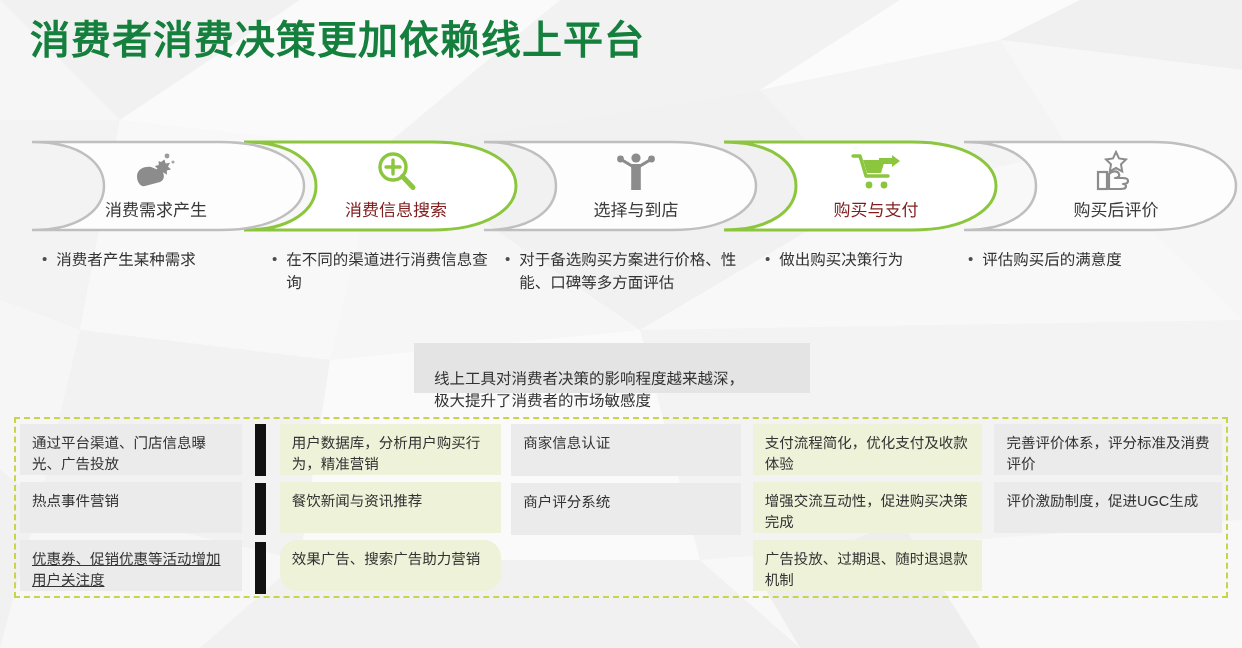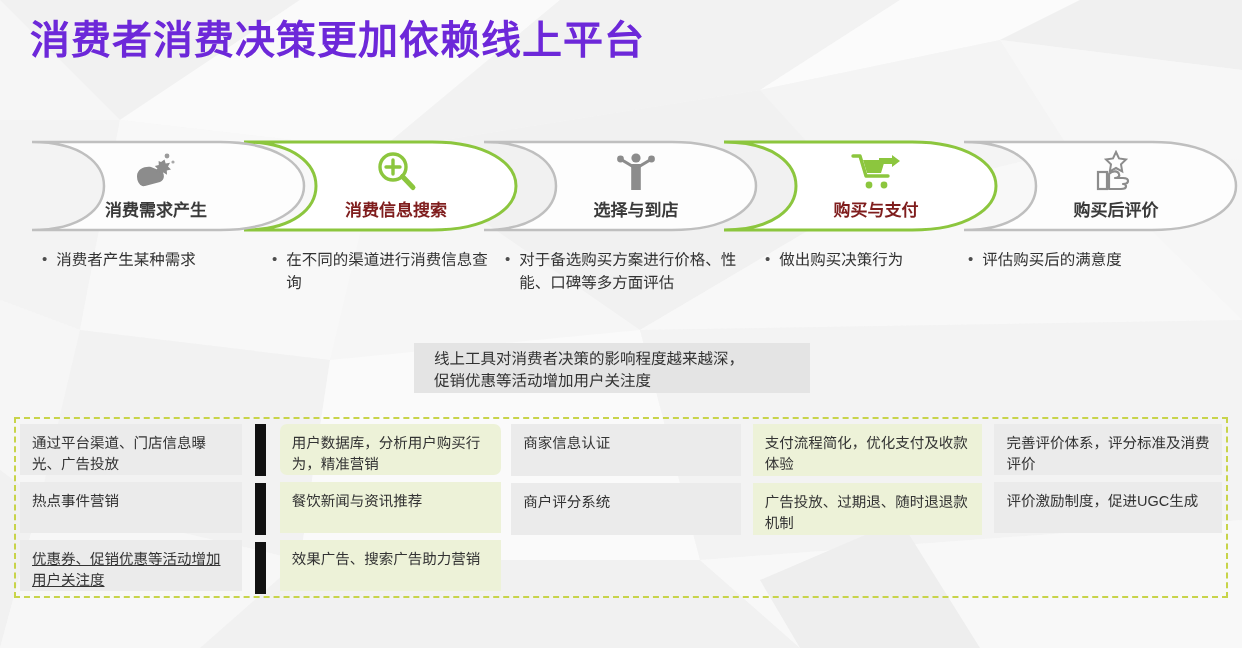--- a/index.html
+++ b/index.html
@@ -24,35 +24,34 @@
     pointer-events: none;
   }
 
   
   #slide-title {
     position: absolute;
     left: 30px;
     top: 8px;
     font-size: 40px;
     font-weight: bold;
-    color: #6d28d9;
+    color: #15803d;
     letter-spacing: 1px;
     z-index: 5;
     white-space: nowrap;
   }
 
   
   #process-flow {
     position: absolute;
     left: 0;
     top: 136px;
     width: 1242px;
     height: 100px;
     z-index: 4;
-    font-weight: bold;
   }
   .chev-svg {
     position: absolute;
     left: 0;
     top: 0;
     width: 1242px;
     height: 100px;
   }
   .chev-label {
     position: absolute;
@@ -107,21 +106,21 @@
     left: 414px;
     top: 343px;
     width: 396px;
     height: 50px;
     background: #e4e4e4;
     z-index: 4;
   }
   #highlight-text {
     position: absolute;
     left: 434px;
-    top: 348px;
+    top: 368px;
     width: 390px;
     font-size: 15.5px;
     line-height: 22px;
     color: #333;
     z-index: 5;
   }
 
   
   #matrix {
     position: absolute;
@@ -297,47 +296,48 @@
   </div>
   <div class="bullet-col" style="left:968px; width:200px;">
     <span class="bullet-dot">•</span>
     <span class="bullet-text">评估购买后的满意度</span>
   </div>
 </div>
 
 <div id="highlight-banner"></div>
 <div id="highlight-text">
   <div>线上工具对消费者决策的影响程度越来越深，</div>
-  <div>促销优惠等活动增加用户关注度</div>
+  <div>极大提升了消费者的市场敏感度</div>
 </div>
 
 <div id="matrix">
 
   <div class="matrix-col" style="width:248px; padding-right:24px;">
     <div class="matrix-cell gray" style="height:52px;">通过平台渠道、门店信息曝光、广告投放</div>
     <div class="matrix-cell gray" style="height:52px;">热点事件营销</div>
     <div class="matrix-cell gray" style="height:52px;text-decoration:underline;">优惠券、促销优惠等活动增加用户关注度</div>
     <div class="accent-bar" style="right:0; height:52px;"></div>
     <div class="accent-bar" style="right:0; top:59px; height:52px;"></div>
     <div class="accent-bar" style="right:0; top:118px; height:52px;"></div>
   </div>
 
   <div class="matrix-col" style="width:238px; padding-left:14px;">
-    <div class="matrix-cell green" style="height:52px;border-radius:7px;">用户数据库，分析用户购买行为，精准营销</div>
+    <div class="matrix-cell green" style="height:52px;">用户数据库，分析用户购买行为，精准营销</div>
     <div class="matrix-cell green" style="height:52px;">餐饮新闻与资讯推荐</div>
-    <div class="matrix-cell green" style="height:52px;">效果广告、搜索广告助力营销</div>
+    <div class="matrix-cell green" style="height:52px;border-radius:17px;">效果广告、搜索广告助力营销</div>
   </div>
 
   <div class="matrix-col" style="width:232px; margin-left:10px;">
     <div class="matrix-cell gray" style="height:52px;">商家信息认证</div>
     <div class="matrix-cell gray" style="height:52px;">商户评分系统</div>
   </div>
 
   <div class="matrix-col" style="width:232px; margin-left:12px;border-radius:15px;">
     <div class="matrix-cell green" style="height:52px;">支付流程简化，优化支付及收款体验</div>
+    <div class="matrix-cell green" style="height:52px;">增强交流互动性，促进购买决策完成</div>
     <div class="matrix-cell green" style="height:52px;">广告投放、过期退、随时退退款机制</div>
   </div>
 
   <div class="matrix-col" style="width:230px; margin-left:12px;">
     <div class="matrix-cell gray" style="height:52px;">完善评价体系，评分标准及消费评价</div>
     <div class="matrix-cell gray" style="height:52px;">评价激励制度，促进UGC生成</div>
     <div class="matrix-cell blank" style="height:52px;"></div>
   </div>
 
 </div>

